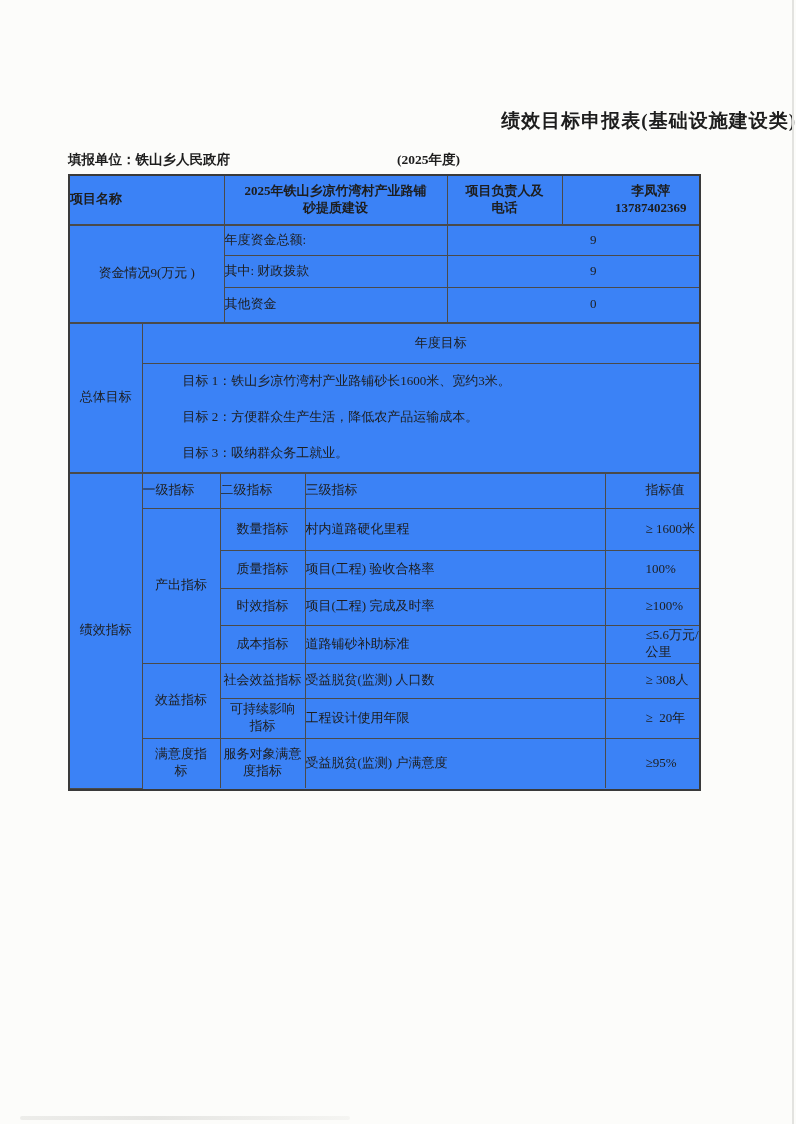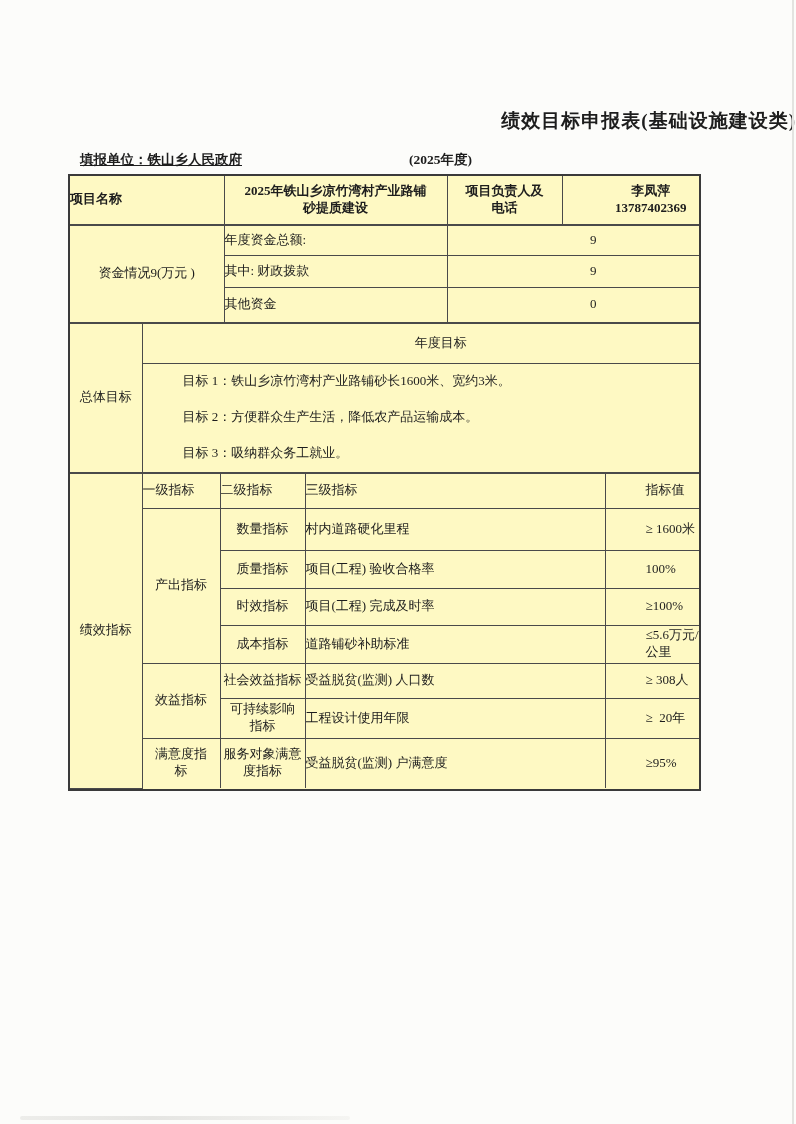--- a/index.html
+++ b/index.html
@@ -10,25 +10,25 @@
     background:#fcfcfa;
     font-family:"Liberation Serif","DejaVu Serif",serif;
     color:#1d1d1d;
     overflow:hidden;
     margin:0 auto;
   }
   .title{
     position:absolute;top:108px;left:0;width:100%;
     text-align:right;font-size:19px;font-weight:bold;letter-spacing:1px;
   }
-  .meta{position:absolute;top:151px;left:80px;width:629px;height:20px;font-size:13.5px;font-weight:bold;text-decoration:underline;}
+  .meta{position:absolute;top:151px;left:68px;width:629px;height:20px;font-size:13.5px;font-weight:bold;}
   .meta .year{position:absolute;left:329px;top:0;}
   .form{
     position:absolute;top:174px;left:68px;width:629px;
-    border:2px solid #3a3a3a;background:#fef9c3;
+    border:2px solid #3a3a3a;background:#3b82f6;
   }
   table.sec{border-collapse:collapse;table-layout:fixed;width:629px;}
   table.sec td{
     border:1px solid #4a4a4a;
     font-size:13px;line-height:1.3;
     padding:0;vertical-align:middle;overflow:hidden;
   }
   table.sec td:first-child{border-left:none;}
   table.sec td:last-child{border-right:none;padding-left:40px;}
   table.first tr:first-child td{border-top:none;}

